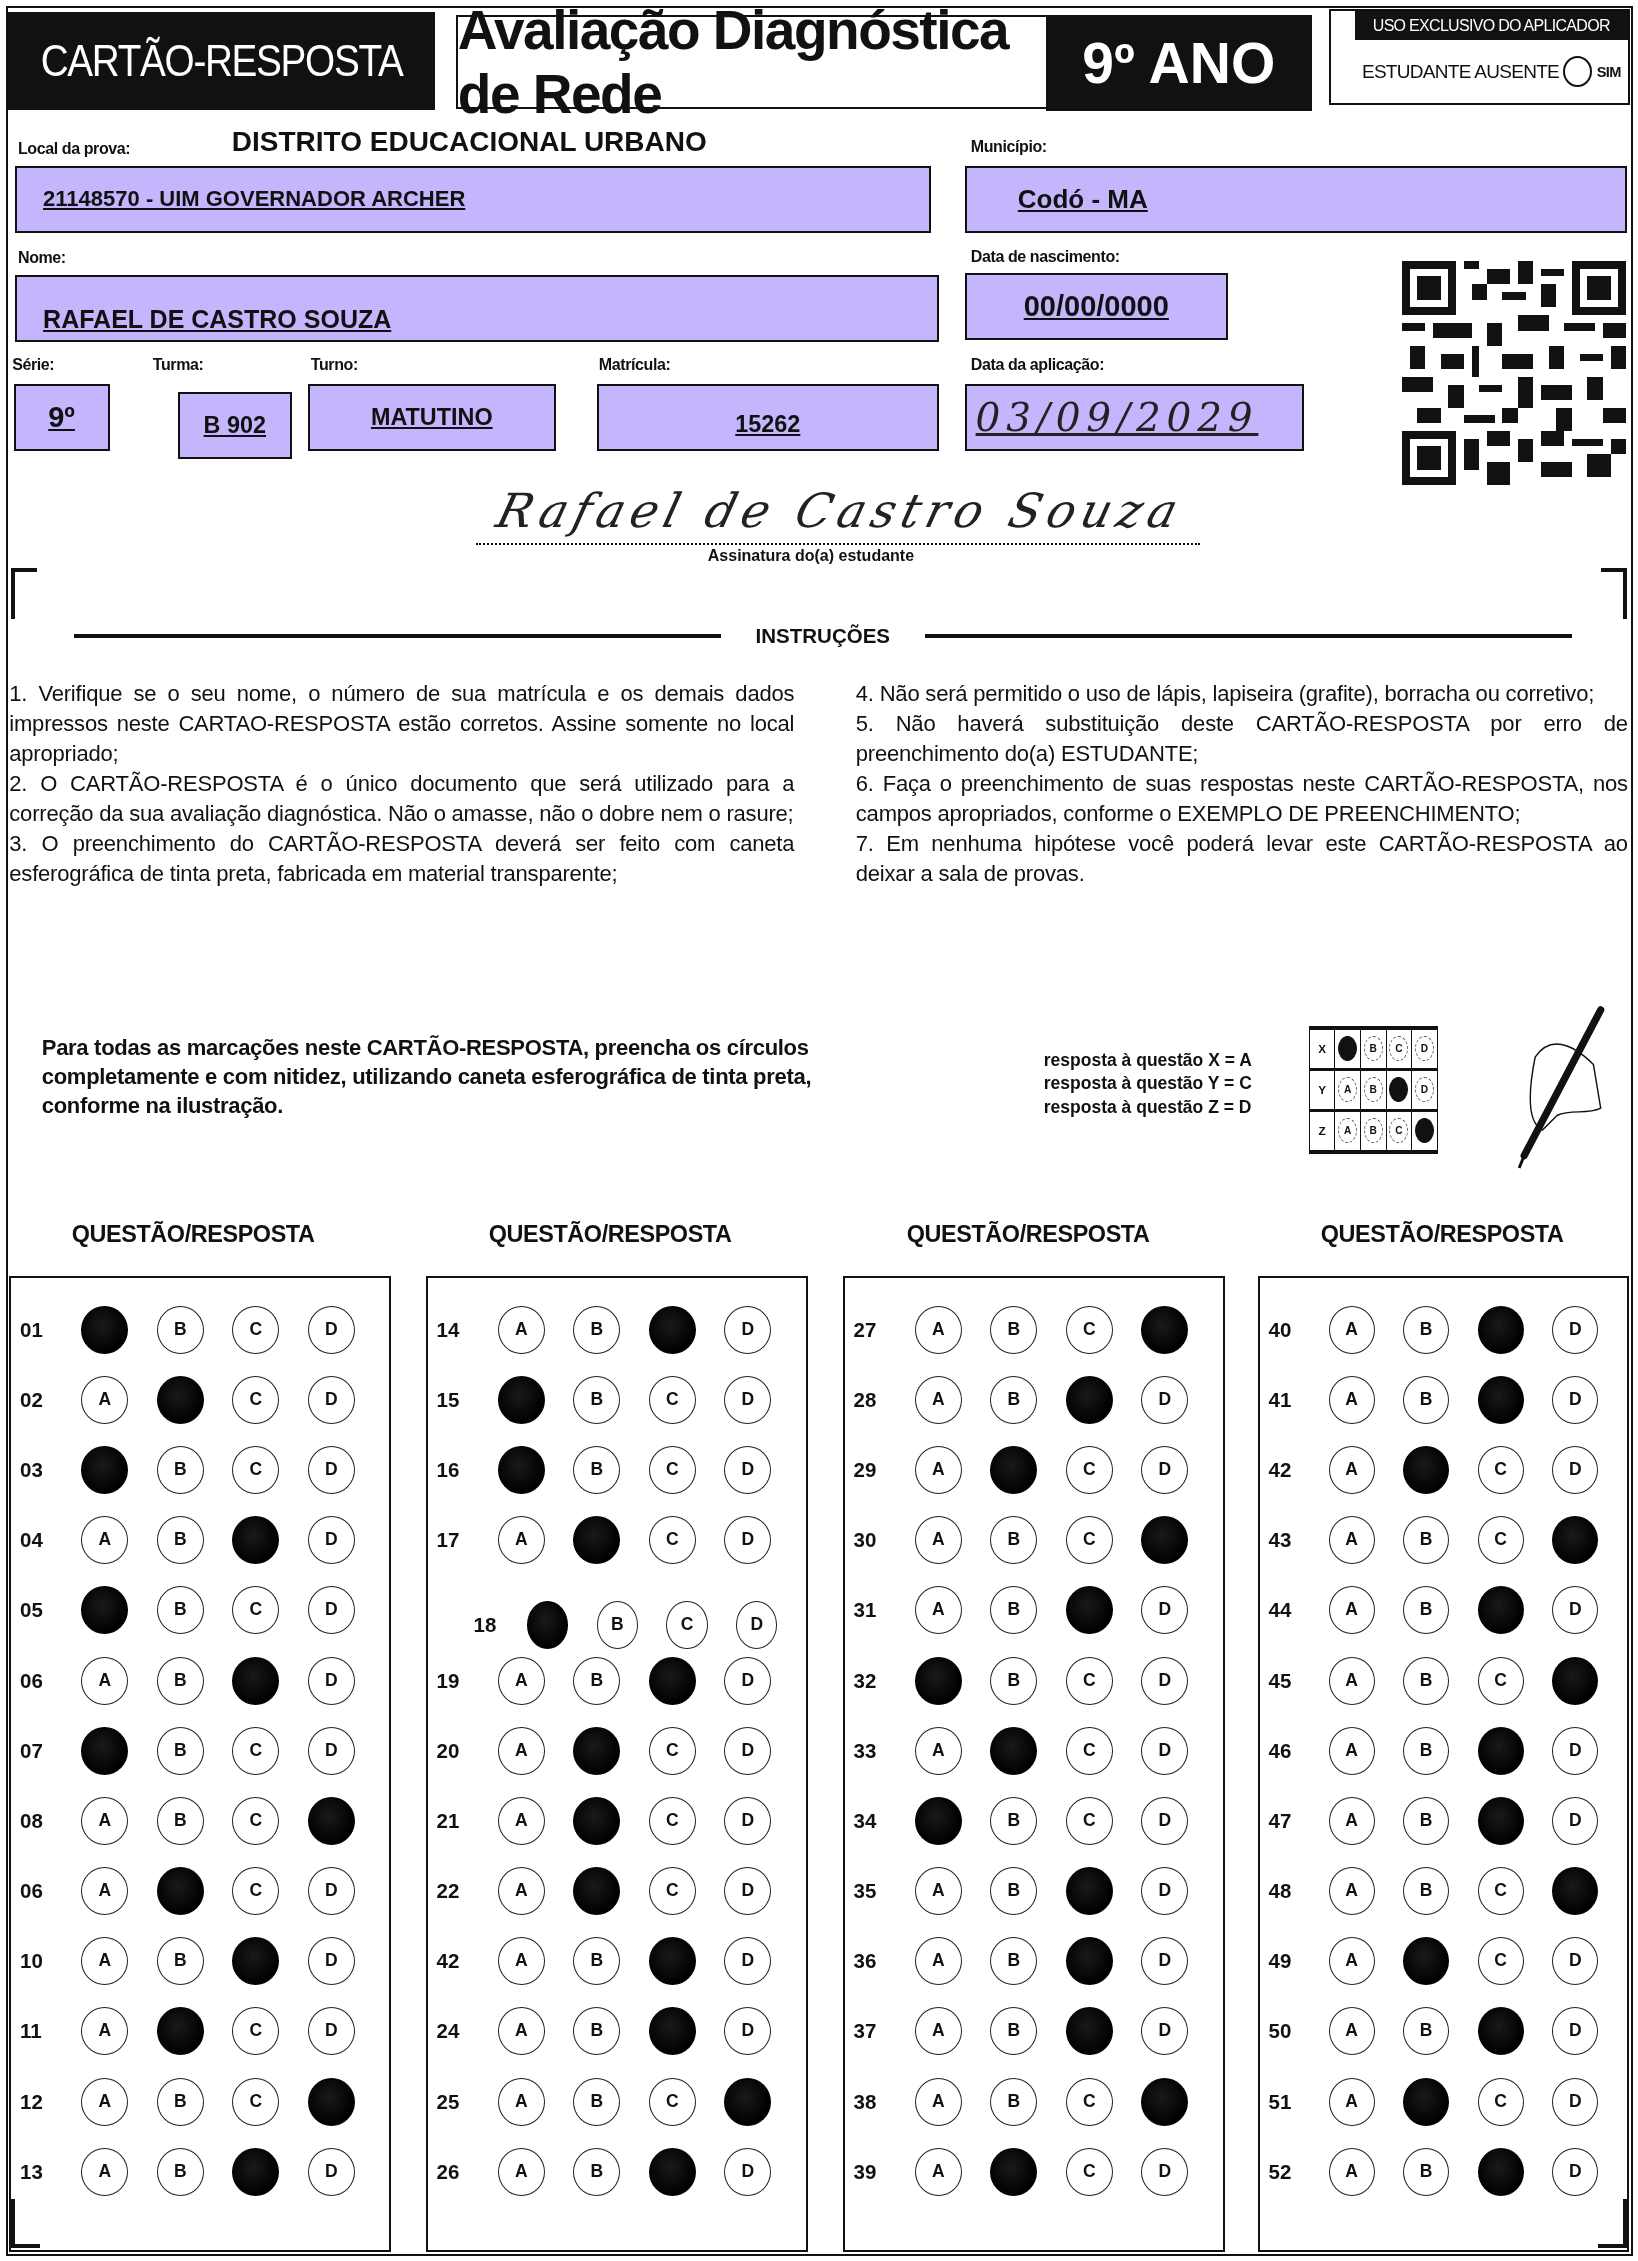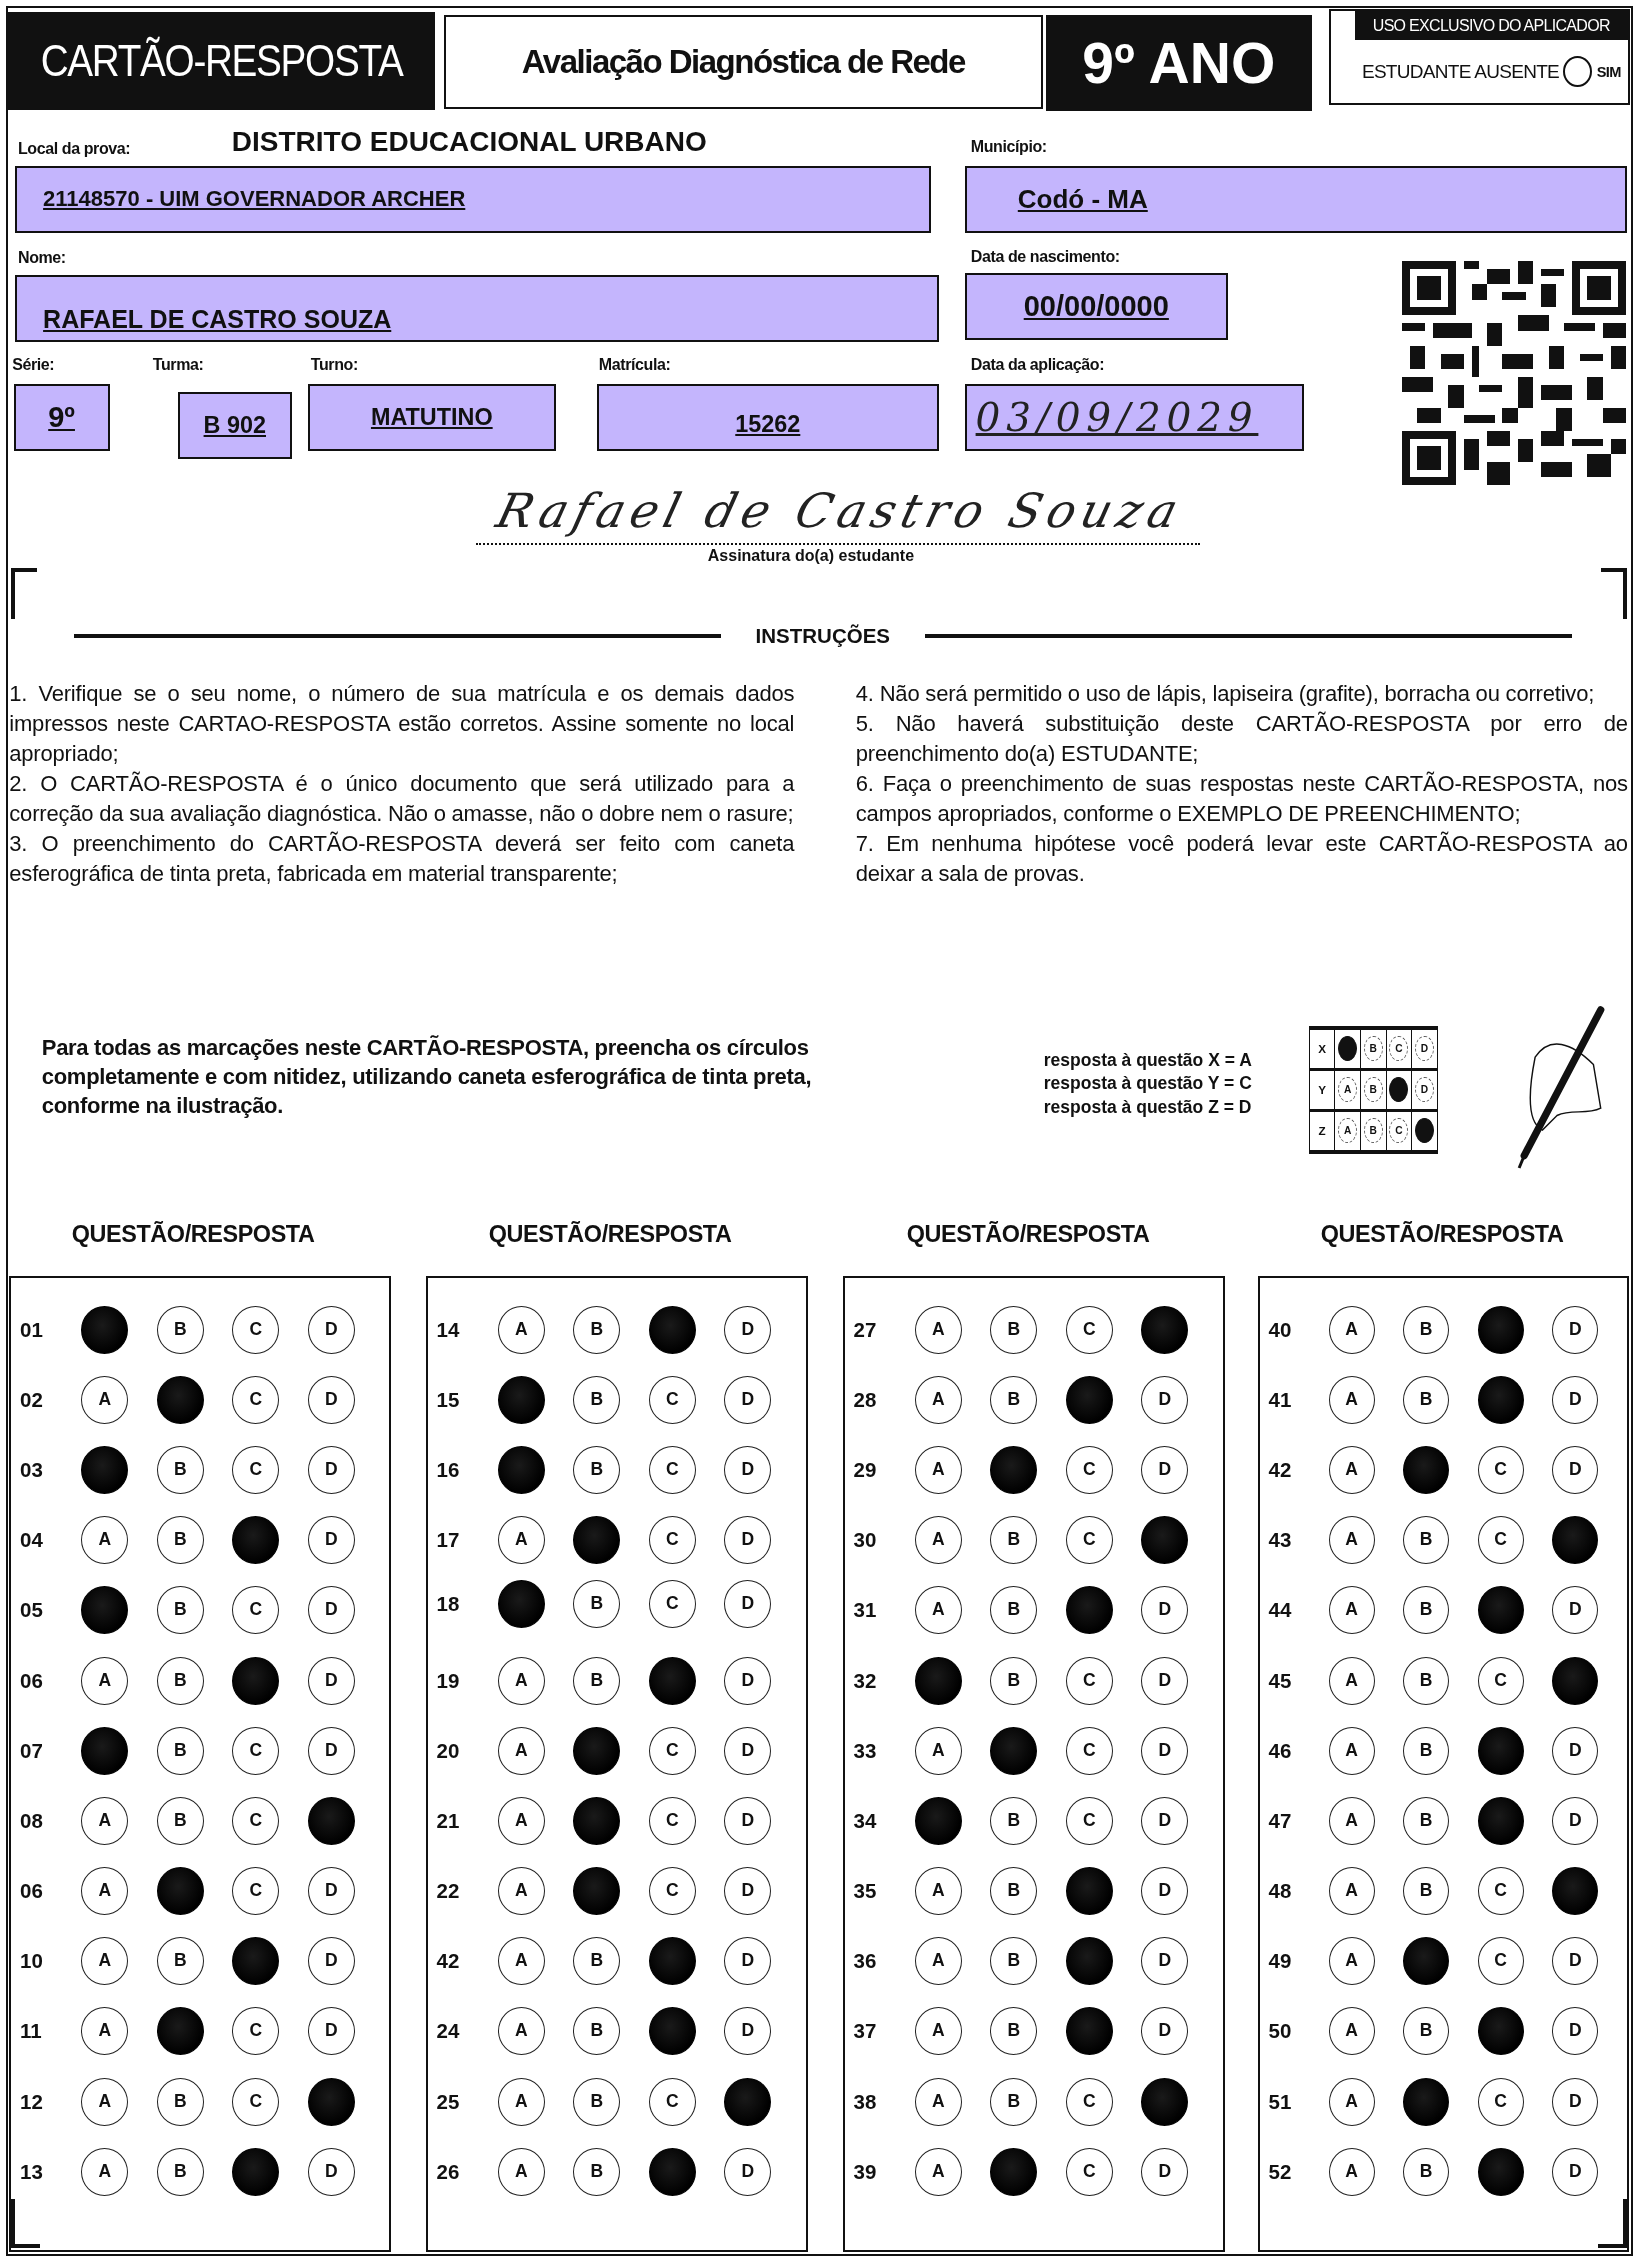--- a/index.html
+++ b/index.html
@@ -4,21 +4,21 @@
 <style>
   * { box-sizing: border-box; margin: 0; padding: 0; }
   html, body { width: 1639px; height: 2261px; background: #ffffff; overflow: hidden; }
   body { font-family: "Liberation Sans", sans-serif; color: #111; position: relative; }
   .sheet { position: absolute; left: 5.8px; top: 5.8px; width: 1627px; height: 2250px; border: 2.2px solid #111; }
 
   
   .hdr-black { position: absolute; background: #111; color: #fff; display: flex; align-items: center; justify-content: center; }
   .hdr-title { left: 0px; top: 4.4px; width: 427px; height: 98px; font-size: 44px; font-family: "Liberation Sans", sans-serif; letter-spacing: -1.5px; transform: scaleX(0.88); transform-origin: left center; }
   .hdr-title span { display: inline-block; }
-  .hdr-eval { position: absolute; left: 436px; top: 7.3px; width: 599px; height: 94px; border: 2.2px solid #111; display: flex; align-items: center; justify-content: center; font-size: 33px; font-weight: bold; letter-spacing: -1.5px; }
+  .hdr-eval { position: absolute; left: 448px; top: 7.3px; width: 599px; height: 94px; border: 2.2px solid #111; display: flex; align-items: center; justify-content: center; font-size: 55px; font-weight: bold; letter-spacing: -1.5px; }
   .hdr-grade { left: 1038px; top: 7.3px; width: 266px; height: 96px; font-size: 57px; font-weight: bold; }
   .applicator { position: absolute; left: 1321px; top: 1.5px; width: 301px; height: 96px; border: 2.2px solid #111; padding-left: 24px; }
   .applicator .bar { background: #111; color: #fff; font-size: 16px; text-align: center; height: 29px; line-height: 29px; letter-spacing: -0.7px; }
   .applicator .row { display: flex; align-items: center; justify-content: center; height: 63px; font-size: 19px; letter-spacing: -0.7px; }
   .absent-radio { width: 29px; height: 31px; border: 2.2px solid #111; border-radius: 50%; margin: 0 4.4px; cursor: pointer; background: #fff; }
   .absent-sim { font-size: 14.6px; font-weight: bold; }
 
   
   .lbl { position: absolute; font-size: 16px; font-weight: bold; letter-spacing: -0.4px; }
   .field { position: absolute; border: 2.2px solid #111; background: #c4b5fd; display: flex; align-items: center; font-weight: bold; text-decoration: underline; }
@@ -371,21 +371,21 @@
         <div class="bubble">C</div>
         <div class="bubble">D</div>
       </div>
       <div class="q-row" style="top: 238px;">
         <div class="q-num">17</div>
         <div class="bubble">A</div>
         <div class="bubble filled">B</div>
         <div class="bubble">C</div>
         <div class="bubble">D</div>
       </div>
-      <div class="q-row" style="top: 302px;">
+      <div class="q-row" style="top: 323px; padding-left: 37px;">
         <div class="q-num">18</div>
         <div class="bubble filled">A</div>
         <div class="bubble">B</div>
         <div class="bubble">C</div>
         <div class="bubble">D</div>
       </div>
       <div class="q-row" style="top: 379px;">
         <div class="q-num">19</div>
         <div class="bubble">A</div>
         <div class="bubble">B</div>

